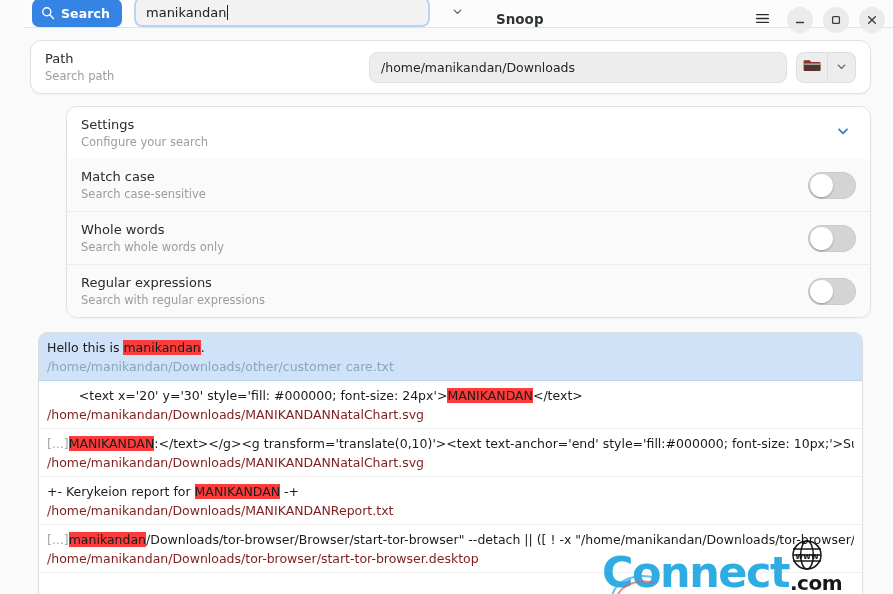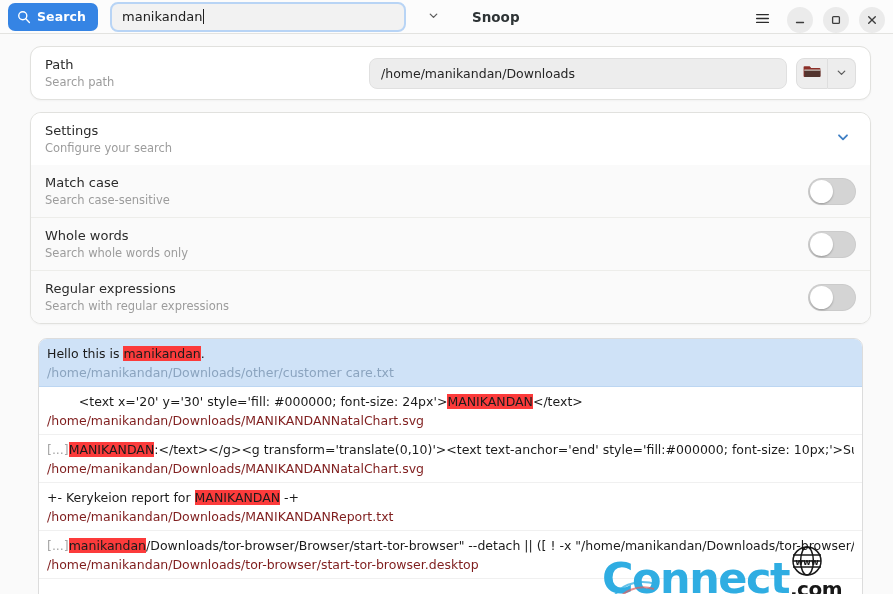--- a/index.html
+++ b/index.html
@@ -5,27 +5,28 @@
   * { box-sizing: border-box; margin: 0; padding: 0; }
   html, body {
     width: 893px; height: 594px;
     font-family: "DejaVu Sans", "Liberation Sans", sans-serif;
     background: #fafafa;
     overflow: hidden;
   }
 
   
   .headerbar {
-    height: 34px;
+    height: 28px;
     background: #fcfcfc;
     border-bottom: 1px solid #e3e3e0;
     display: flex;
-    align-items: center;
+    align-items: flex-end;
     padding: 0 8px;
     position: relative;
+    margin-left: 24px;
   }
   .search-btn {
     display: flex; align-items: center; gap: 6px;
     height: 28px; padding: 0 12px 0 9px;
     background: #3584e4;
     color: #ffffff;
     border: none; border-radius: 7px;
     font-size: 12.5px; font-weight: bold;
     font-family: "DejaVu Sans", "Liberation Sans", sans-serif;
     cursor: pointer;
@@ -90,21 +91,21 @@
     padding: 12px 22px 0 30px;
   }
 
   .card {
     background: #ffffff;
     border: 1px solid #e1e1de;
     border-radius: 11px;
     box-shadow: 0 1px 2px rgba(0,0,0,0.035);
     overflow: hidden;
   }
-  .card + .card { margin-top: 12px; }
+  .card + .card { margin-top: 12px; margin-left: 36px; }
 
   .row {
     display: flex; align-items: center;
     padding: 9px 14px;
     min-height: 46px;
   }
   .row + .row { border-top: 1px solid #ededea; }
   .row .texts { flex: 1 1 auto; min-width: 0; }
   .row .title {
     font-size: 13px; color: #2b2b2b; line-height: 17px;

